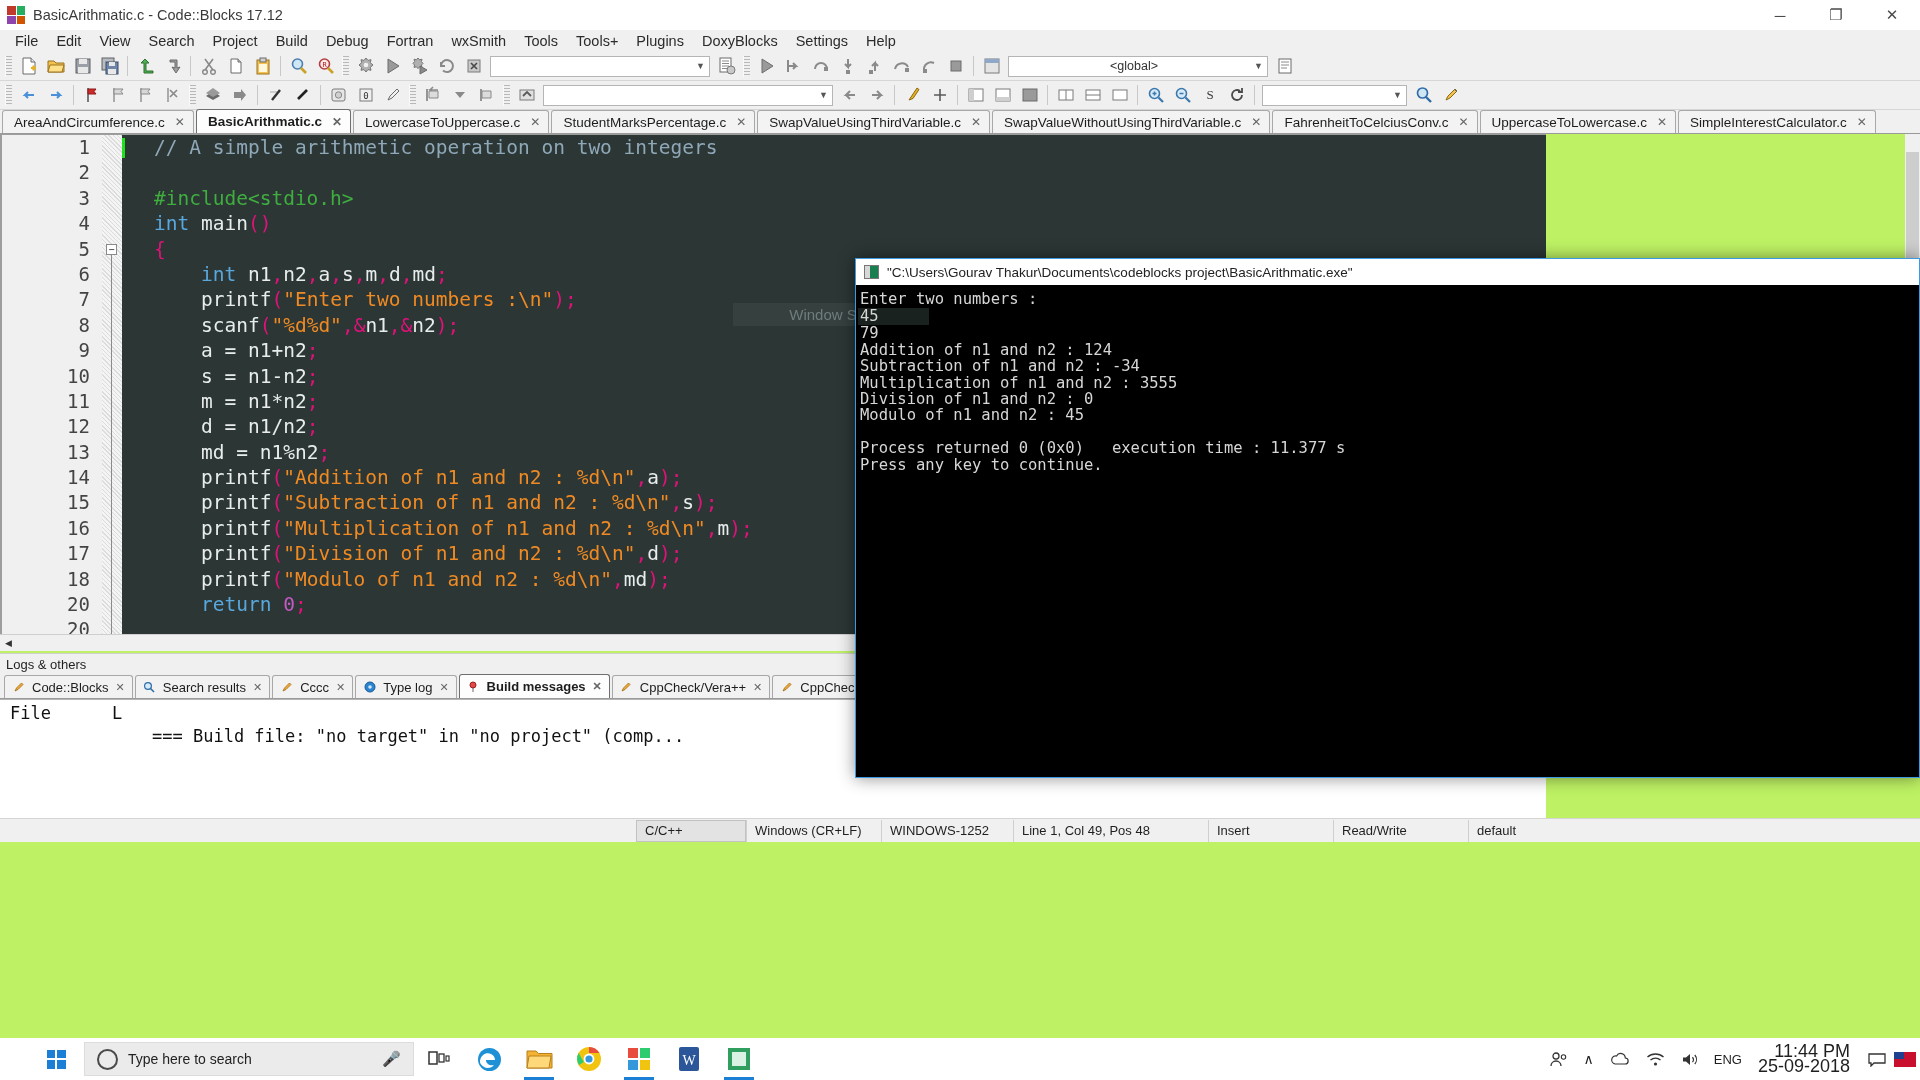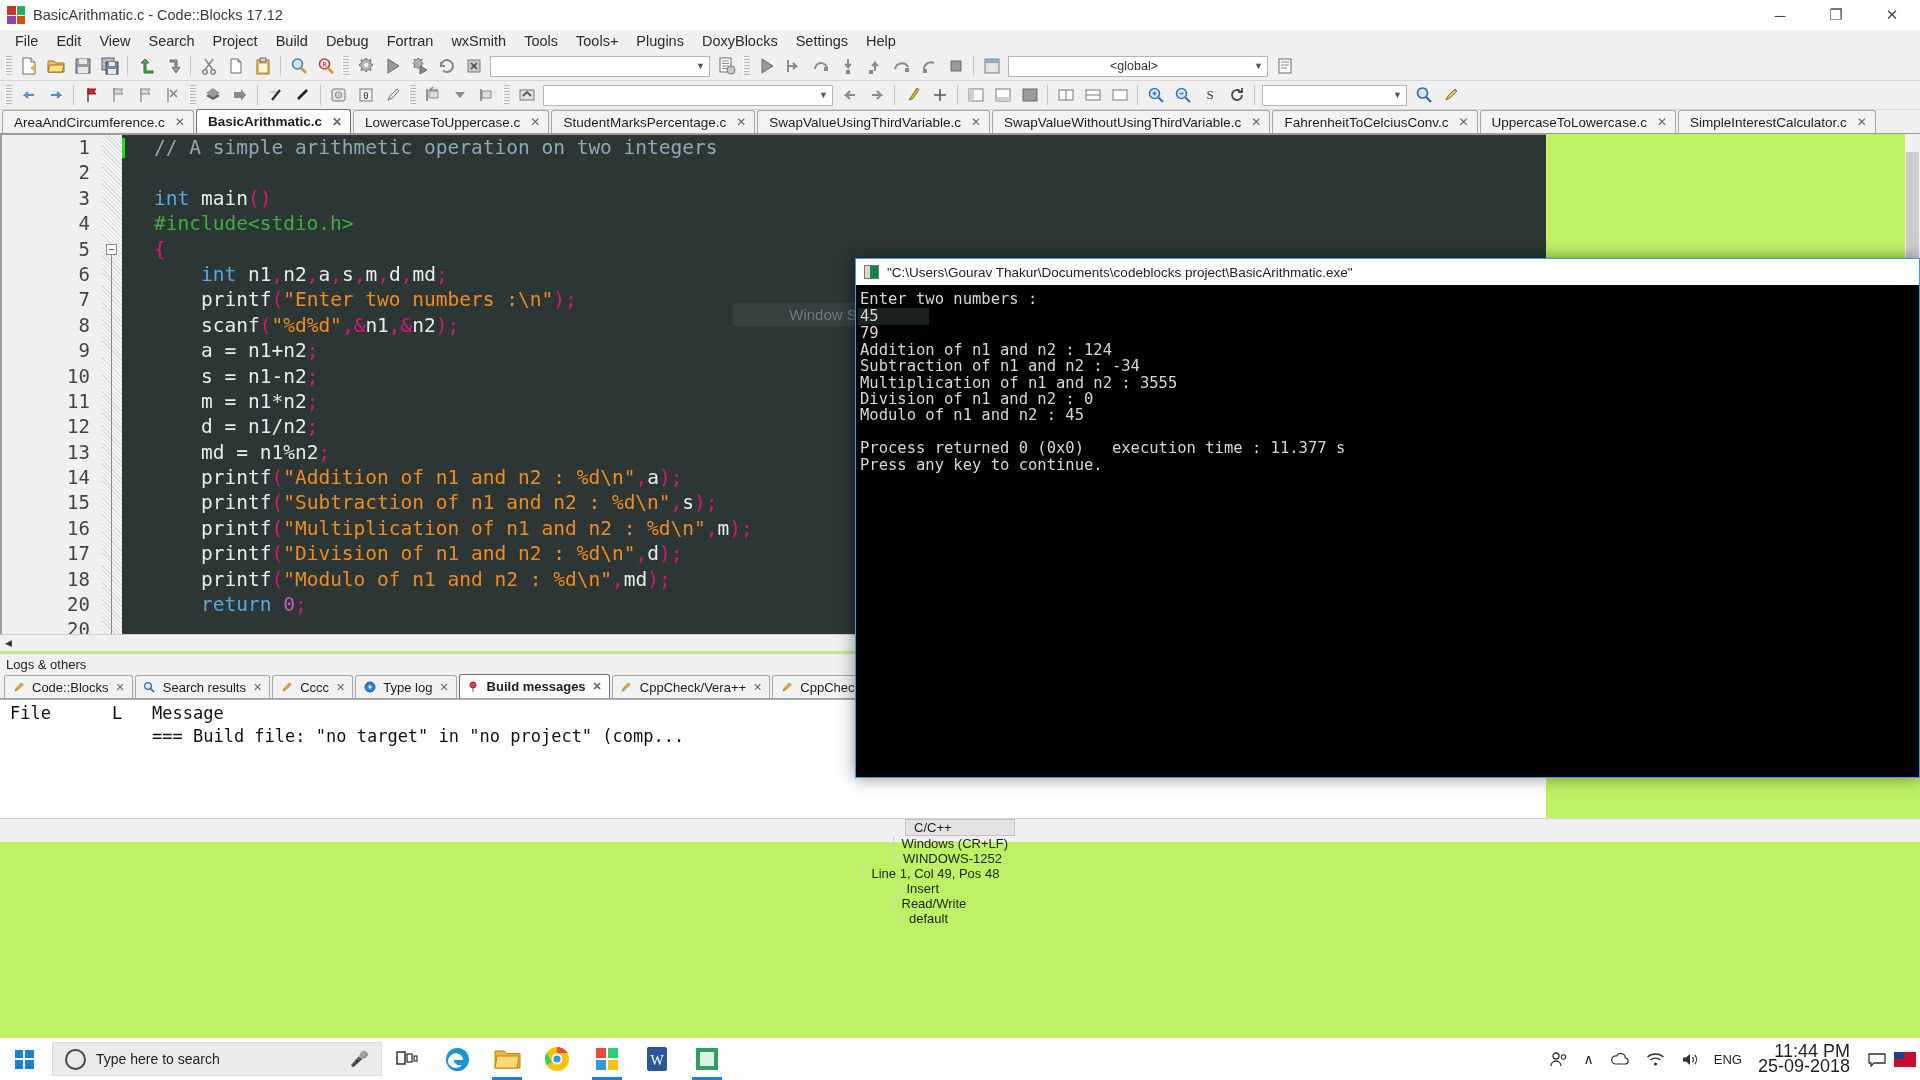--- a/index.html
+++ b/index.html
@@ -179,21 +179,21 @@
     font-family: "DejaVu Sans Mono", monospace; font-size: 17px; color: #111;
   }
   .log-row .c1 { width: 112px; padding-left: 10px; }
   .log-row .c2 { width: 40px; }
   .log-row .c3 { flex: 1; white-space: pre; }
 
   
   .statusbar {
     position: absolute; left: 0; top: 818px; width: 1920px; height: 24px;
     background: #f0f0f0; display: flex; align-items: center;
-    font-size: 13px; color: #1f1f1f; border-top: 1px solid #d4d4d4; flex-direction: column;
+    font-size: 13px; color: #1f1f1f; border-top: 1px solid #d4d4d4;
   }
   .st-cell {
     height: 22px; display: flex; align-items: center; padding: 0 8px;
     border-left: 1px solid #cfcfcf;
   }
   .st-cell.sunken { background: #e3e3e3; border: 1px solid #c2c2c2; }
   .st-spacer { flex: 1; }
 
   
   .console {
@@ -222,21 +222,21 @@
   .snip-ghost {
     position: absolute; left: 733px; top: 303px; width: 200px; height: 23px;
     background: rgba(255,255,255,0.05);
     display: flex; align-items: center; justify-content: center;
     font-size: 15px; color: #6f7c7c;
   }
 
   
   .taskbar {
     position: absolute; left: 0; bottom: 0; width: 1920px; height: 42px;
-    background: #ffffff; display: flex; align-items: center;
+    background: #ffffff; display: flex; align-items: center; padding-left: 32px;
   }
   .start-btn { width: 48px; height: 42px; display:flex; align-items:center; justify-content:center; }
   .start-sq { width: 19px; height: 19px; display:grid; grid-template-columns:1fr 1fr; grid-template-rows:1fr 1fr; gap:2px; }
   .start-sq i { background: #1c7fd6; }
   .search-box {
     width: 330px; height: 34px; margin-left: 4px; background: #ebebeb;
     display: flex; align-items: center; padding: 0 6px; border: 1px solid #dcdcdc;
   }
   .search-box .circ {
     width: 21px; height: 21px; border: 2px solid #4a4a4a; border-radius: 50%; margin: 0 10px 0 6px;
@@ -753,22 +753,22 @@
     <div class="foldcol">
       <div class="fold-box" style="top:109px">
         <span>−</span>
       </div>
       <div class="fold-line" style="top:120px; height:390px;"></div>
     </div>
     <div class="code-area" id="code-area">
       <div class="caret"></div>
     <div class="cline"><span class="k-comment">// A simple arithmetic operation on two integers</span></div>
         <div class="cline">&nbsp;</div>
+        <div class="cline"><span class="k-pre">#include&lt;stdio.h&gt;</span></div>
         <div class="cline"><span class="k-type">int</span> <span class="k-id">main</span><span class="k-punc">(</span><span class="k-punc">)</span></div>
-        <div class="cline"><span class="k-pre">#include&lt;stdio.h&gt;</span></div>
         <div class="cline"><span class="k-punc">{</span></div>
         <div class="cline">    <span class="k-type">int</span> <span class="k-id">n1</span><span class="k-punc">,</span><span class="k-id">n2</span><span class="k-punc">,</span><span class="k-id">a</span><span class="k-punc">,</span><span class="k-id">s</span><span class="k-punc">,</span><span class="k-id">m</span><span class="k-punc">,</span><span class="k-id">d</span><span class="k-punc">,</span><span class="k-id">md</span><span class="k-punc">;</span></div>
         <div class="cline">    <span class="k-id">printf</span><span class="k-punc">(</span><span class="k-str">"Enter two numbers :\n"</span><span class="k-punc">)</span><span class="k-punc">;</span></div>
         <div class="cline">    <span class="k-id">scanf</span><span class="k-punc">(</span><span class="k-str">"%d%d"</span><span class="k-punc">,</span><span class="k-punc">&amp;</span><span class="k-id">n1</span><span class="k-punc">,</span><span class="k-punc">&amp;</span><span class="k-id">n2</span><span class="k-punc">)</span><span class="k-punc">;</span></div>
         <div class="cline">    <span class="k-id">a</span> <span class="k-op">=</span> <span class="k-id">n1</span><span class="k-op">+</span><span class="k-id">n2</span><span class="k-punc">;</span></div>
         <div class="cline">    <span class="k-id">s</span> <span class="k-op">=</span> <span class="k-id">n1</span><span class="k-op">-</span><span class="k-id">n2</span><span class="k-punc">;</span></div>
         <div class="cline">    <span class="k-id">m</span> <span class="k-op">=</span> <span class="k-id">n1</span><span class="k-op">*</span><span class="k-id">n2</span><span class="k-punc">;</span></div>
         <div class="cline">    <span class="k-id">d</span> <span class="k-op">=</span> <span class="k-id">n1</span><span class="k-op">/</span><span class="k-id">n2</span><span class="k-punc">;</span></div>
         <div class="cline">    <span class="k-id">md</span> <span class="k-op">=</span> <span class="k-id">n1</span><span class="k-op">%</span><span class="k-id">n2</span><span class="k-punc">;</span></div>
         <div class="cline">    <span class="k-id">printf</span><span class="k-punc">(</span><span class="k-str">"Addition of n1 and n2 : %d\n"</span><span class="k-punc">,</span><span class="k-id">a</span><span class="k-punc">)</span><span class="k-punc">;</span></div>
@@ -855,21 +855,20 @@
       </span>
       <span>CppCheck/Vera++ messages</span>
       <span class="x">✕</span>
     </div>
   </div>
 
   <div class="logs-body">
     <div class="logs-colhead">
       <div class="c1">File</div>
       <div class="c2">L</div>
-      <div class="c3">Message</div>
     </div>
     <div class="log-row">
       <div class="c1"></div>
       <div class="c2"></div>
       <div class="c3">=== Build file: "no target" in "no project" (comp...</div>
     </div>
   </div>
 
   <div class="statusbar">
     <div class="st-spacer" style="max-width:636px;flex:none;width:636px;"></div>

